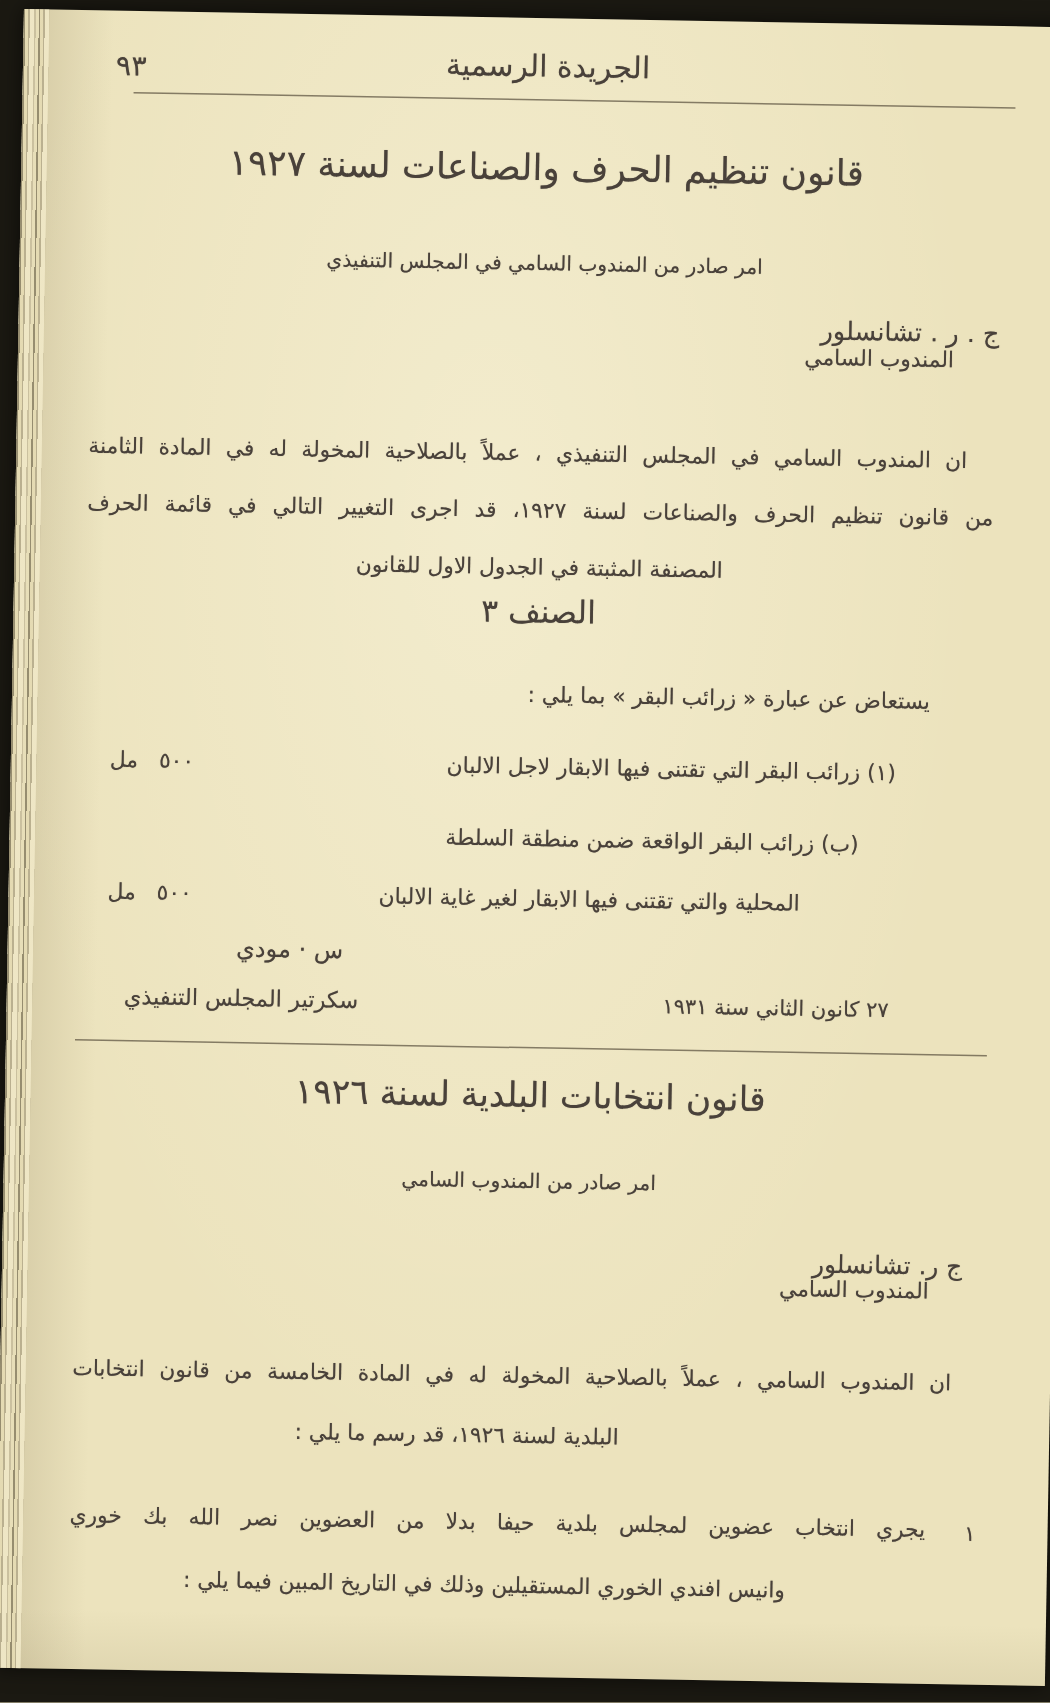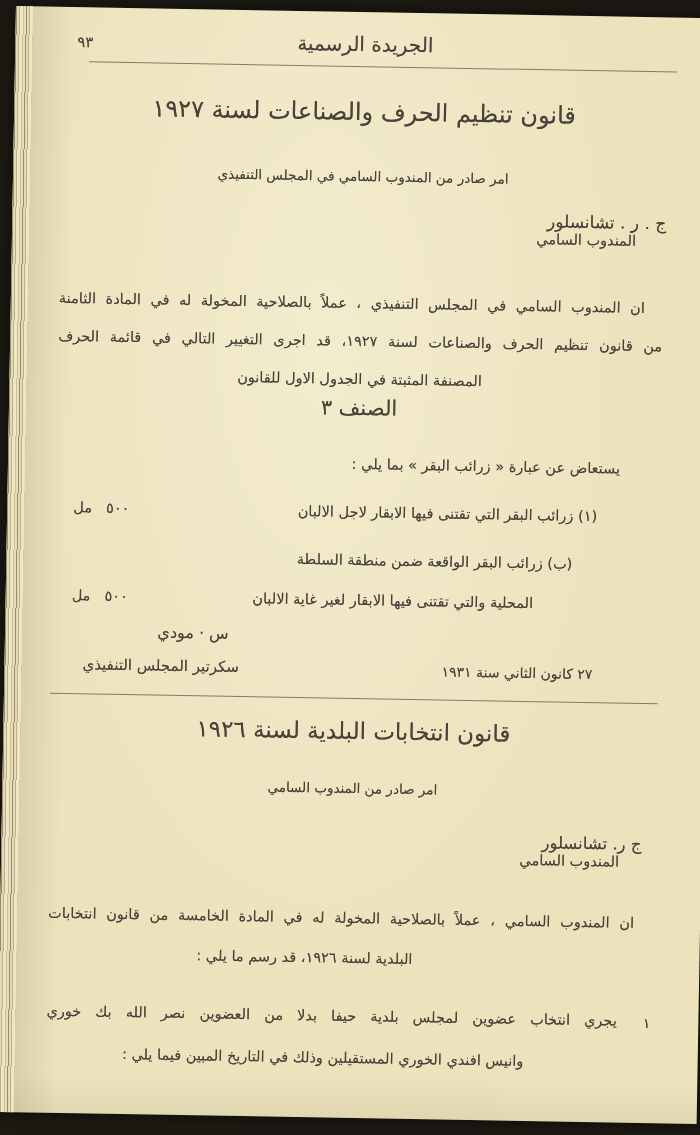--- a/index.html
+++ b/index.html
@@ -35,21 +35,21 @@
     position:absolute;inset:0;
     direction:rtl;
     color:#49413a;
     text-shadow:0 0 .5px rgba(73,65,58,.55);
   }
   .abs{position:absolute;}
   .center{text-align:center;width:100%;}
 
   .header-row{top:20px;left:0;right:0;height:30px;}
   .gazette-title{font-size:20px;letter-spacing:.5px;}
-  .page-number{position:absolute;left:62px;top:6px;font-size:15px;direction:rtl;}
+  .page-number{position:absolute;left:62px;top:6px;font-size:19px;direction:rtl;}
   .rule{border-top:1.3px solid rgba(96,87,68,.75);height:0;}
   .header-rule{top:54px;left:74px;right:38px;}
 
   .s1-title{top:86px;font-size:24px;}
   .s1-subtitle{top:156px;font-size:13.5px;}
 
   .sign-block{text-align:right;}
   .s1-sign{top:196px;right:46px;width:230px;}
   .sign-name{font-size:17px;}
   .sign-role{font-size:14.5px;padding-left:26px;text-align:left;direction:rtl;}

